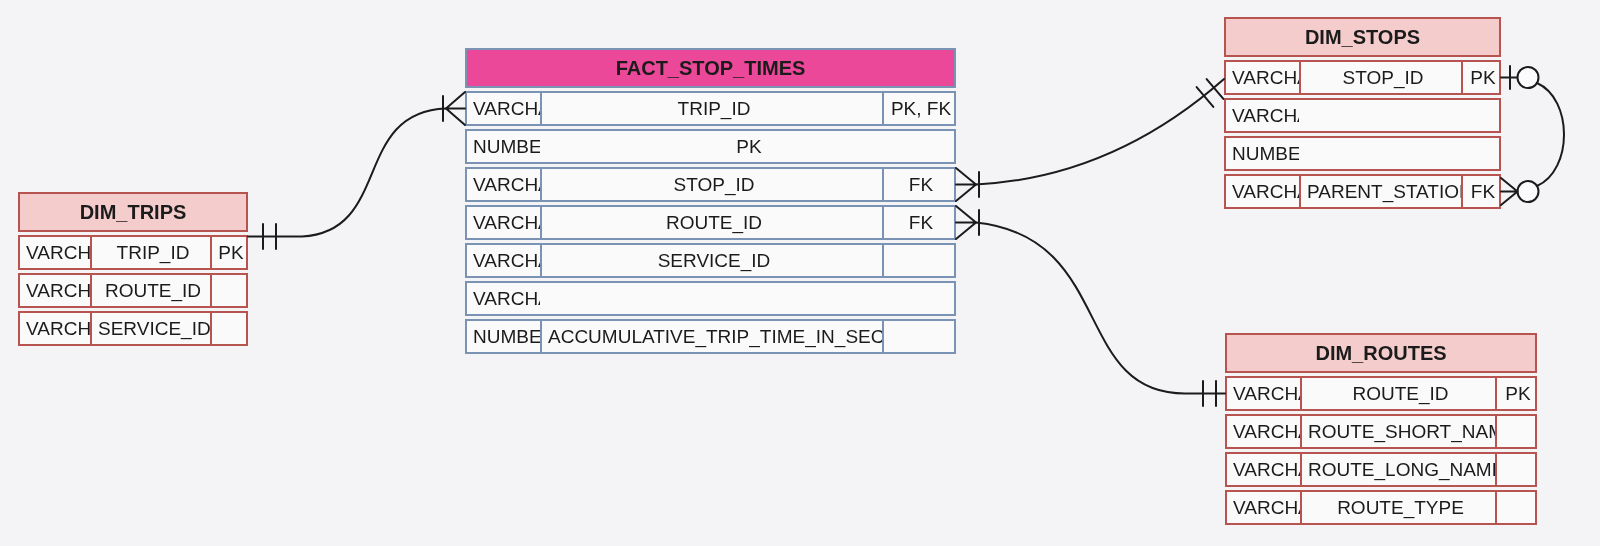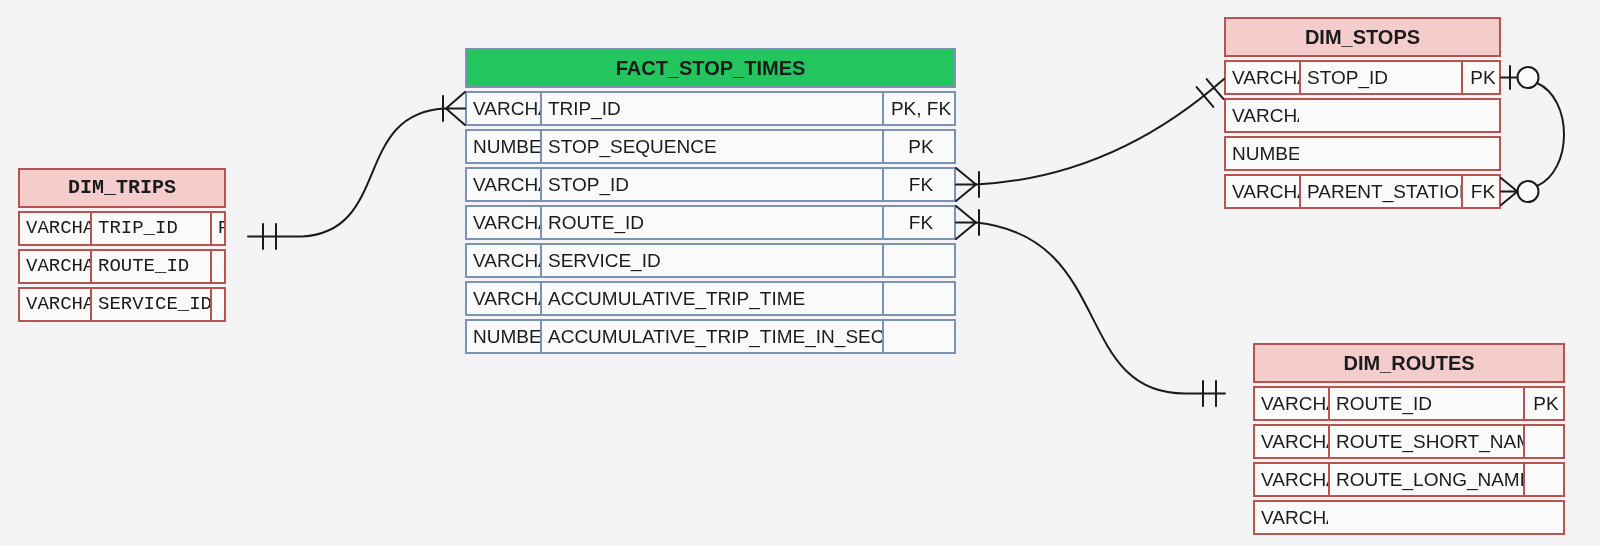--- a/index.html
+++ b/index.html
@@ -16,38 +16,38 @@
     white-space:nowrap;overflow:hidden;
   }
   .trow{
     box-sizing:border-box;height:35px;margin-top:3px;border:2px solid;
     display:flex;background:#fafafa;
   }
   .cell{
     box-sizing:border-box;height:31px;line-height:31px;font-size:19px;
     white-space:nowrap;overflow:hidden;padding:0 2px 0 6px;
   }
-  .cell.name{border-left:2px solid;border-right:2px solid;}
+  .cell.name{border-left:2px solid;border-right:2px solid;text-align:center;}
   .cell.key{flex:1;text-align:center;}
   
   .red .thead{background:#f4cccc;border-color:#b85450;}
   .red .trow{border-color:#b85450;}
   .red .cell.name{border-color:#b85450;}
   
-  .blue .thead{background:#22c55e;border-color:#7a92b4;}
+  .blue .thead{background:#ec4899;border-color:#7a92b4;}
   .blue .trow{border-color:#7a92b4;}
   .blue .cell.name{border-color:#7a92b4;}
 
-  .t-trips {left:18px;  top:168px; width:208px;font-family:Liberation Mono, monospace;}
+  .t-trips {left:18px;  top:192px; width:230px;}
   .t-trips  .cell.type{width:70px;}  .t-trips  .cell.name{width:122px;}
   .t-fact  {left:465px; top:48px;  width:491px;}
   .t-fact   .cell.type{width:73px;}  .t-fact   .cell.name{width:344px;}
   .t-stops {left:1224px;top:17px;  width:277px;}
   .t-stops  .cell.type{width:73px;}  .t-stops  .cell.name{width:164px;}
-  .t-routes{left:1225px;top:343px; width:312px;margin-left:28px;}
+  .t-routes{left:1225px;top:333px; width:312px;}
   .t-routes .cell.type{width:73px;}  .t-routes .cell.name{width:197px;}
 
   svg.links{position:absolute;left:0;top:0;pointer-events:none;}
   svg.links path, svg.links line{stroke:#1b1b1b;stroke-width:2;fill:none;stroke-linecap:round;}
   svg.links circle{stroke:#1b1b1b;stroke-width:2;fill:#fbfbfd;}
 </style>
 </head>
 <body>
 
 <div class="table red t-trips">
@@ -71,41 +71,39 @@
 
 <div class="table blue t-fact">
   <div class="thead">FACT_STOP_TIMES</div>
   <div class="trow">
     <div class="cell type">VARCHAR</div>
     <div class="cell name">TRIP_ID</div>
     <div class="cell key">PK, FK</div>
   </div>
   <div class="trow">
     <div class="cell type">NUMBER</div>
-    <div class="cell name">STOP_SEQUENCE</div>
     <div class="cell key">PK</div>
   </div>
   <div class="trow">
     <div class="cell type">VARCHAR</div>
     <div class="cell name">STOP_ID</div>
     <div class="cell key">FK</div>
   </div>
   <div class="trow">
     <div class="cell type">VARCHAR</div>
     <div class="cell name">ROUTE_ID</div>
     <div class="cell key">FK</div>
   </div>
   <div class="trow">
     <div class="cell type">VARCHAR</div>
     <div class="cell name">SERVICE_ID</div>
     <div class="cell key"></div>
   </div>
   <div class="trow">
     <div class="cell type">VARCHAR</div>
-    <div class="cell name">ACCUMULATIVE_TRIP_TIME</div>
     <div class="cell key"></div>
   </div>
   <div class="trow">
     <div class="cell type">NUMBER</div>
     <div class="cell name">ACCUMULATIVE_TRIP_TIME_IN_SEC</div>
     <div class="cell key"></div>
   </div>
 </div>
 
 <div class="table red t-stops">
@@ -142,20 +140,21 @@
     <div class="cell name">ROUTE_SHORT_NAME</div>
     <div class="cell key"></div>
   </div>
   <div class="trow">
     <div class="cell type">VARCHAR</div>
     <div class="cell name">ROUTE_LONG_NAME</div>
     <div class="cell key"></div>
   </div>
   <div class="trow">
     <div class="cell type">VARCHAR</div>
+    <div class="cell name">ROUTE_TYPE</div>
     <div class="cell key"></div>
   </div>
 </div>
 
 <svg class="links" width="1600" height="546" viewBox="0 0 1600 546">
 
   <g>
     <path d="M248 236.5 H302 C 392 232, 352 112, 446 108.5"></path>
     <path d="M263 224 V249 M276 224 V249"></path>
     <path d="M446 108.5 L465 92 M446 108.5 H465 M446 108.5 L465 125"></path>

